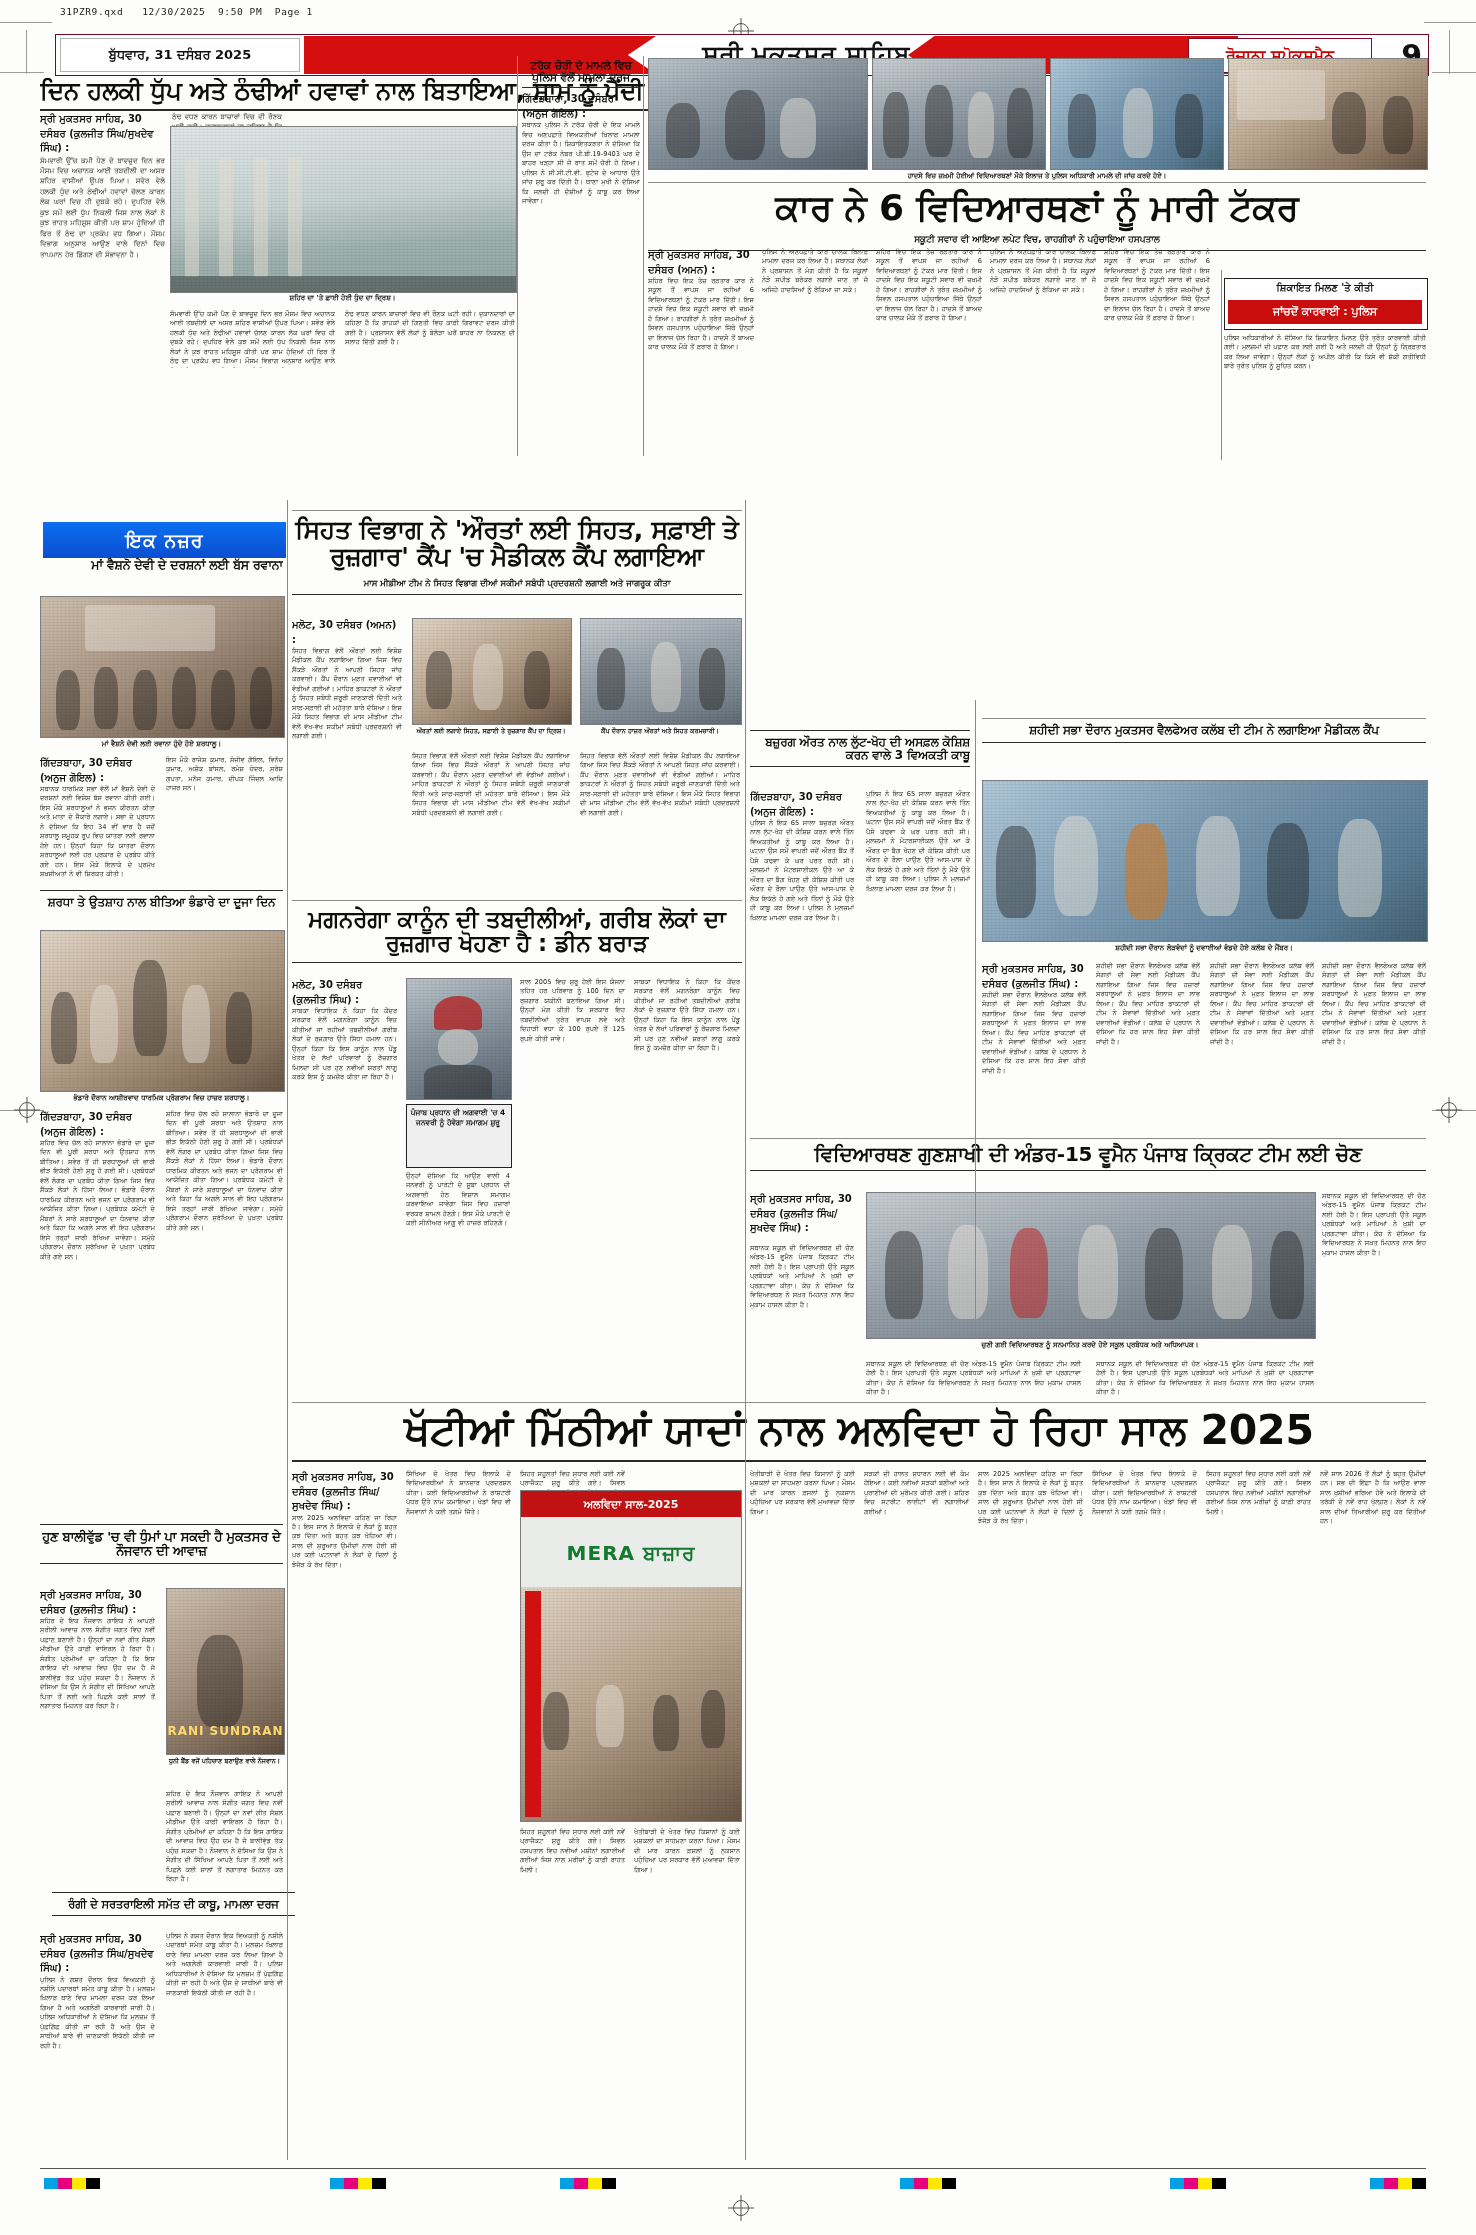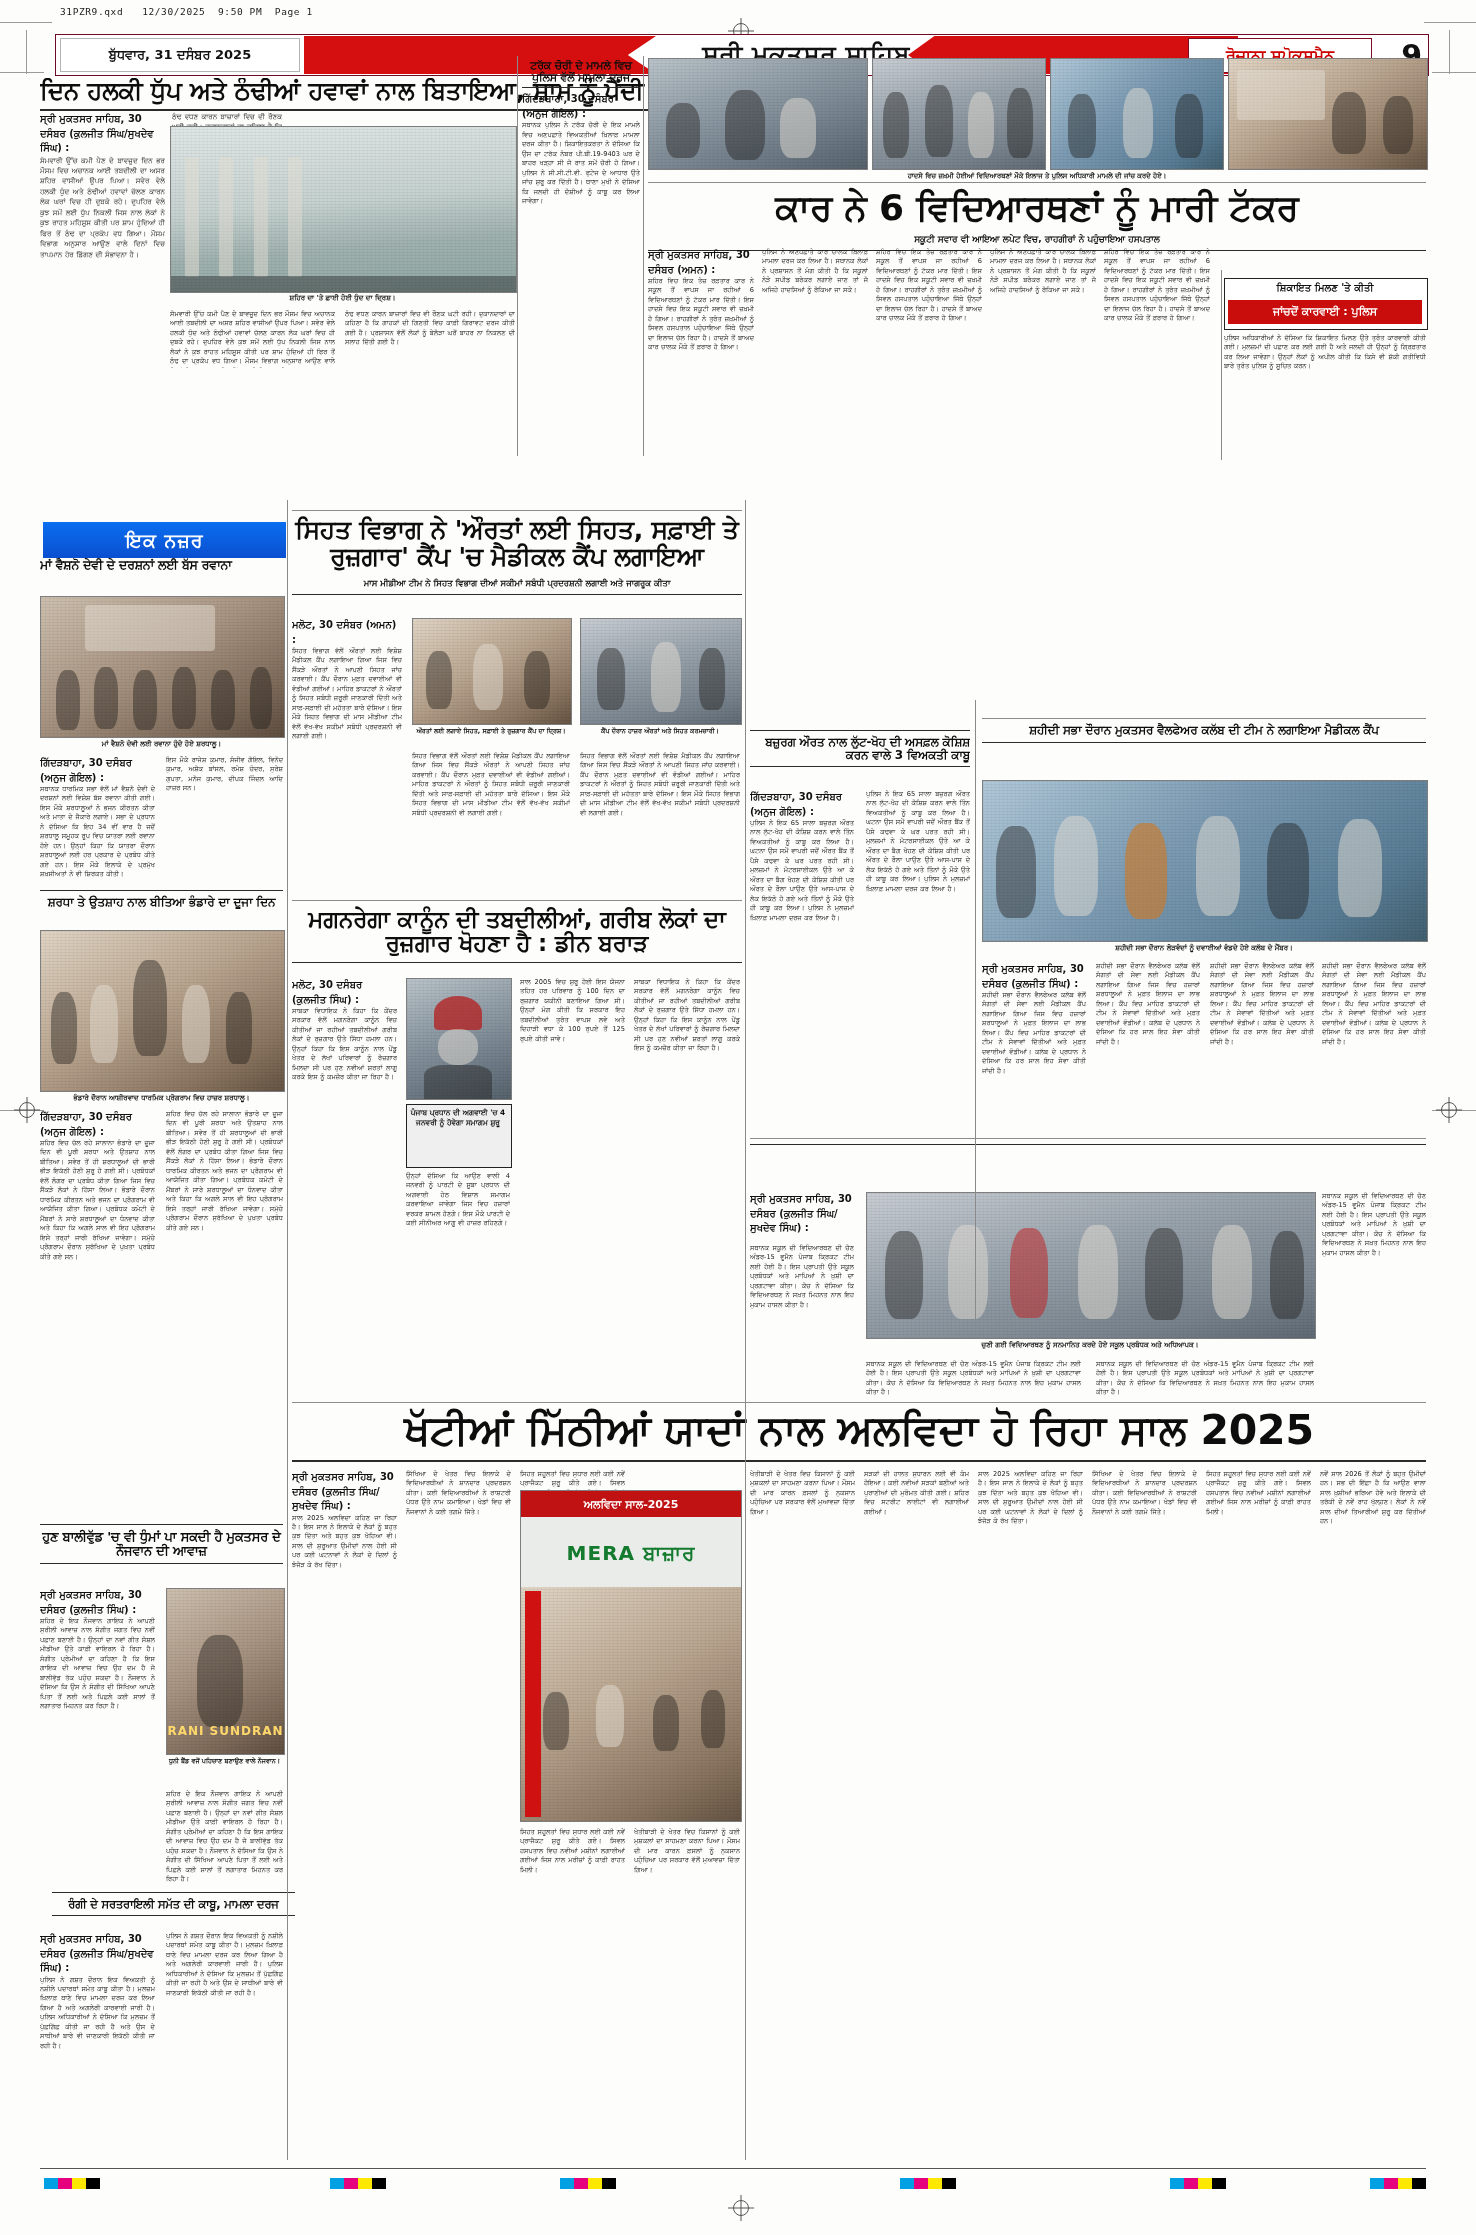--- a/index.html
+++ b/index.html
@@ -209,21 +209,21 @@
 
   <div class="boxhead" style="left:1224px;top:278px;width:202px;height:50px;background:#fff;"></div>
   <div class="kicker" style="position:absolute;left:1228px;top:282px;width:194px;font-size:10px;">ਸ਼ਿਕਾਇਤ ਮਿਲਣ 'ਤੇ ਕੀਤੀ</div>
   <div class="banner-red" style="left:1228px;top:300px;width:194px;height:24px;">ਜਾਂਚਦੋਂ ਕਾਰਵਾਈ : ਪੁਲਿਸ</div>
   <div class="col" style="left:1224px;top:334px;width:202px;height:120px;">
     <div class="body-txt sm">ਪੁਲਿਸ ਅਧਿਕਾਰੀਆਂ ਨੇ ਦੱਸਿਆ ਕਿ ਸ਼ਿਕਾਇਤ ਮਿਲਣ ਉਤੇ ਤੁਰੰਤ ਕਾਰਵਾਈ ਕੀਤੀ ਗਈ। ਮੁਲਜ਼ਮਾਂ ਦੀ ਪਛਾਣ ਕਰ ਲਈ ਗਈ ਹੈ ਅਤੇ ਜਲਦੀ ਹੀ ਉਨ੍ਹਾਂ ਨੂੰ ਗ੍ਰਿਫ਼ਤਾਰ ਕਰ ਲਿਆ ਜਾਵੇਗਾ। ਉਨ੍ਹਾਂ ਲੋਕਾਂ ਨੂੰ ਅਪੀਲ ਕੀਤੀ ਕਿ ਕਿਸੇ ਵੀ ਸ਼ੱਕੀ ਗਤੀਵਿਧੀ ਬਾਰੇ ਤੁਰੰਤ ਪੁਲਿਸ ਨੂੰ ਸੂਚਿਤ ਕਰਨ।</div>
   </div>
 
   <div class="banner-blue" style="left:43px;top:522px;width:243px;height:36px;">ਇਕ ਨਜ਼ਰ</div>
   <div class="col" style="left:40px;top:558px;width:243px;">
-    <div class="hl" style="font-size:12.5px;text-align:left;">ਮਾਂ ਵੈਸ਼ਨੋ ਦੇਵੀ ਦੇ ਦਰਸ਼ਨਾਂ ਲਈ ਬੱਸ ਰਵਾਨਾ</div>
+    <div class="hl" style="font-size:12.5px;text-align:right;">ਮਾਂ ਵੈਸ਼ਨੋ ਦੇਵੀ ਦੇ ਦਰਸ਼ਨਾਂ ਲਈ ਬੱਸ ਰਵਾਨਾ</div>
   </div>
   <div class="photo ph-c" style="left:40px;top:596px;width:243px;height:140px;">
     <div class="grain"></div>
     <div class="blobs">
       <i class="l" style="left:18%;top:6%;width:130px;height:46px;border-radius:4px;"></i>
       <i style="left:6%;top:52%;width:24px;height:60px;"></i>
       <i style="left:22%;top:50%;width:24px;height:62px;"></i>
       <i style="left:38%;top:52%;width:24px;height:60px;"></i>
       <i style="left:54%;top:50%;width:24px;height:62px;"></i>
       <i style="left:70%;top:52%;width:24px;height:60px;"></i>
@@ -399,20 +399,21 @@
   </div>
   <div class="col" style="left:1210px;top:962px;width:104px;height:346px;">
     <div class="body-txt sm">ਸ਼ਹੀਦੀ ਸਭਾ ਦੌਰਾਨ ਵੈਲਫੇਅਰ ਕਲੱਬ ਵੱਲੋਂ ਸੰਗਤਾਂ ਦੀ ਸੇਵਾ ਲਈ ਮੈਡੀਕਲ ਕੈਂਪ ਲਗਾਇਆ ਗਿਆ ਜਿਸ ਵਿਚ ਹਜ਼ਾਰਾਂ ਸ਼ਰਧਾਲੂਆਂ ਨੇ ਮੁਫ਼ਤ ਇਲਾਜ ਦਾ ਲਾਭ ਲਿਆ। ਕੈਂਪ ਵਿਚ ਮਾਹਿਰ ਡਾਕਟਰਾਂ ਦੀ ਟੀਮ ਨੇ ਸੇਵਾਵਾਂ ਦਿੱਤੀਆਂ ਅਤੇ ਮੁਫ਼ਤ ਦਵਾਈਆਂ ਵੰਡੀਆਂ। ਕਲੱਬ ਦੇ ਪ੍ਰਧਾਨ ਨੇ ਦੱਸਿਆ ਕਿ ਹਰ ਸਾਲ ਇਹ ਸੇਵਾ ਕੀਤੀ ਜਾਂਦੀ ਹੈ।</div>
   </div>
   <div class="col" style="left:1322px;top:962px;width:104px;height:346px;">
     <div class="body-txt sm">ਸ਼ਹੀਦੀ ਸਭਾ ਦੌਰਾਨ ਵੈਲਫੇਅਰ ਕਲੱਬ ਵੱਲੋਂ ਸੰਗਤਾਂ ਦੀ ਸੇਵਾ ਲਈ ਮੈਡੀਕਲ ਕੈਂਪ ਲਗਾਇਆ ਗਿਆ ਜਿਸ ਵਿਚ ਹਜ਼ਾਰਾਂ ਸ਼ਰਧਾਲੂਆਂ ਨੇ ਮੁਫ਼ਤ ਇਲਾਜ ਦਾ ਲਾਭ ਲਿਆ। ਕੈਂਪ ਵਿਚ ਮਾਹਿਰ ਡਾਕਟਰਾਂ ਦੀ ਟੀਮ ਨੇ ਸੇਵਾਵਾਂ ਦਿੱਤੀਆਂ ਅਤੇ ਮੁਫ਼ਤ ਦਵਾਈਆਂ ਵੰਡੀਆਂ। ਕਲੱਬ ਦੇ ਪ੍ਰਧਾਨ ਨੇ ਦੱਸਿਆ ਕਿ ਹਰ ਸਾਲ ਇਹ ਸੇਵਾ ਕੀਤੀ ਜਾਂਦੀ ਹੈ।</div>
   </div>
 
   <div class="col" style="left:750px;top:1138px;width:676px;">
     <div class="thin" style="margin-bottom:5px;"></div>
+    <div class="hl" style="font-size:20px;text-align:center;">ਵਿਦਿਆਰਥਣ ਗੁਣਸ਼ਾਖੀ ਦੀ ਅੰਡਰ-15 ਵੂਮੈਨ ਪੰਜਾਬ ਕ੍ਰਿਕਟ ਟੀਮ ਲਈ ਚੋਣ</div>
     <div class="rule" style="margin-top:5px;"></div>
   </div>
   <div class="col" style="left:750px;top:1192px;width:104px;height:48px;">
     <div class="byline">ਸ੍ਰੀ ਮੁਕਤਸਰ ਸਾਹਿਬ, 30 ਦਸੰਬਰ (ਕੁਲਜੀਤ ਸਿੰਘ/ਸੁਖਦੇਵ ਸਿੰਘ) :</div>
   </div>
   <div class="photo ph-d" style="left:866px;top:1192px;width:448px;height:145px;">
     <div class="grain"></div>
     <div class="blobs">
       <i style="left:4%;top:26%;width:38px;height:88px;"></i>
       <i class="l" style="left:18%;top:22%;width:40px;height:94px;"></i>

